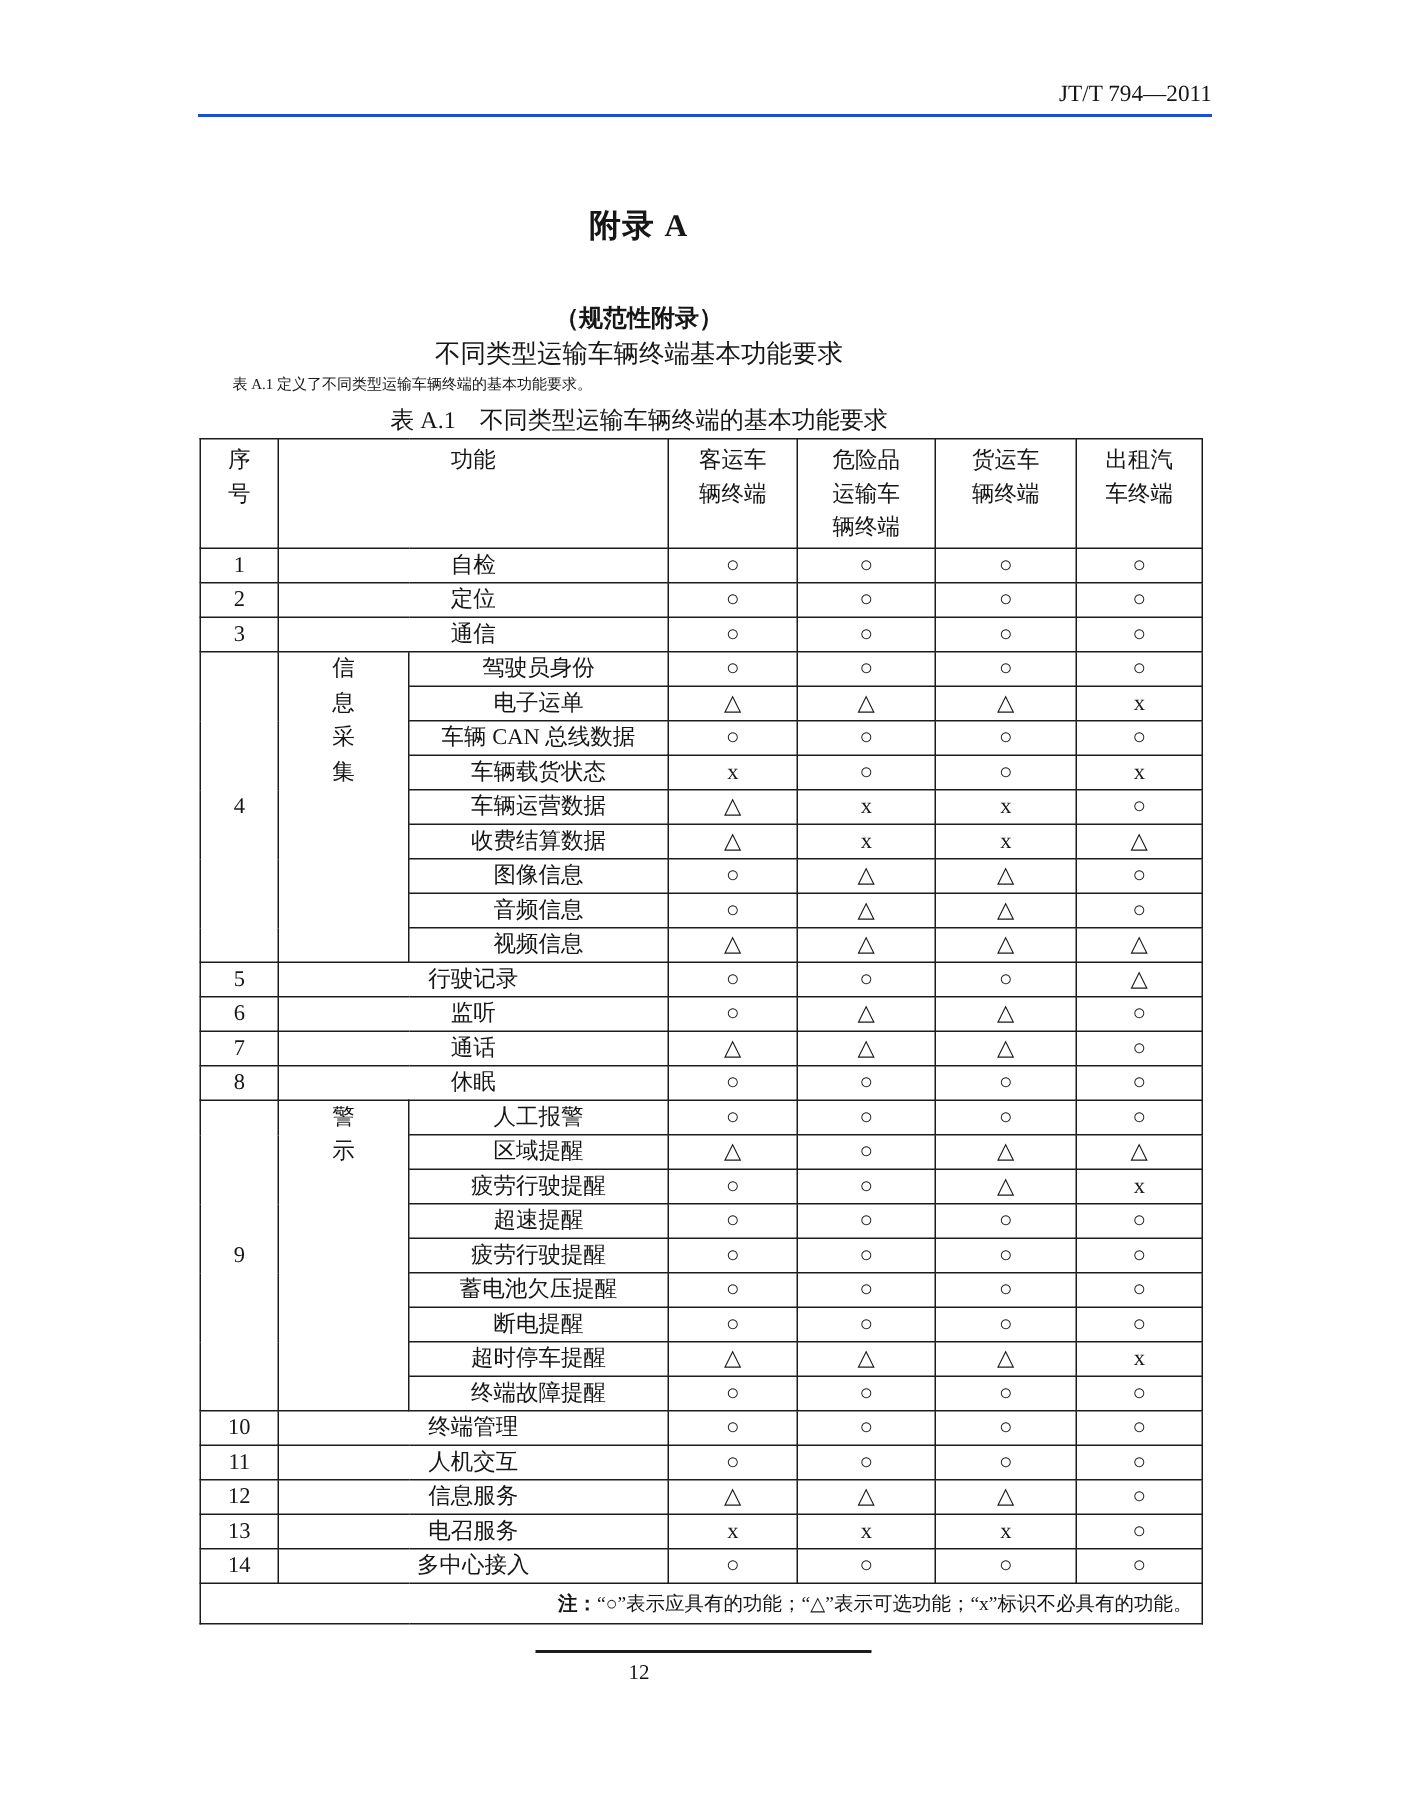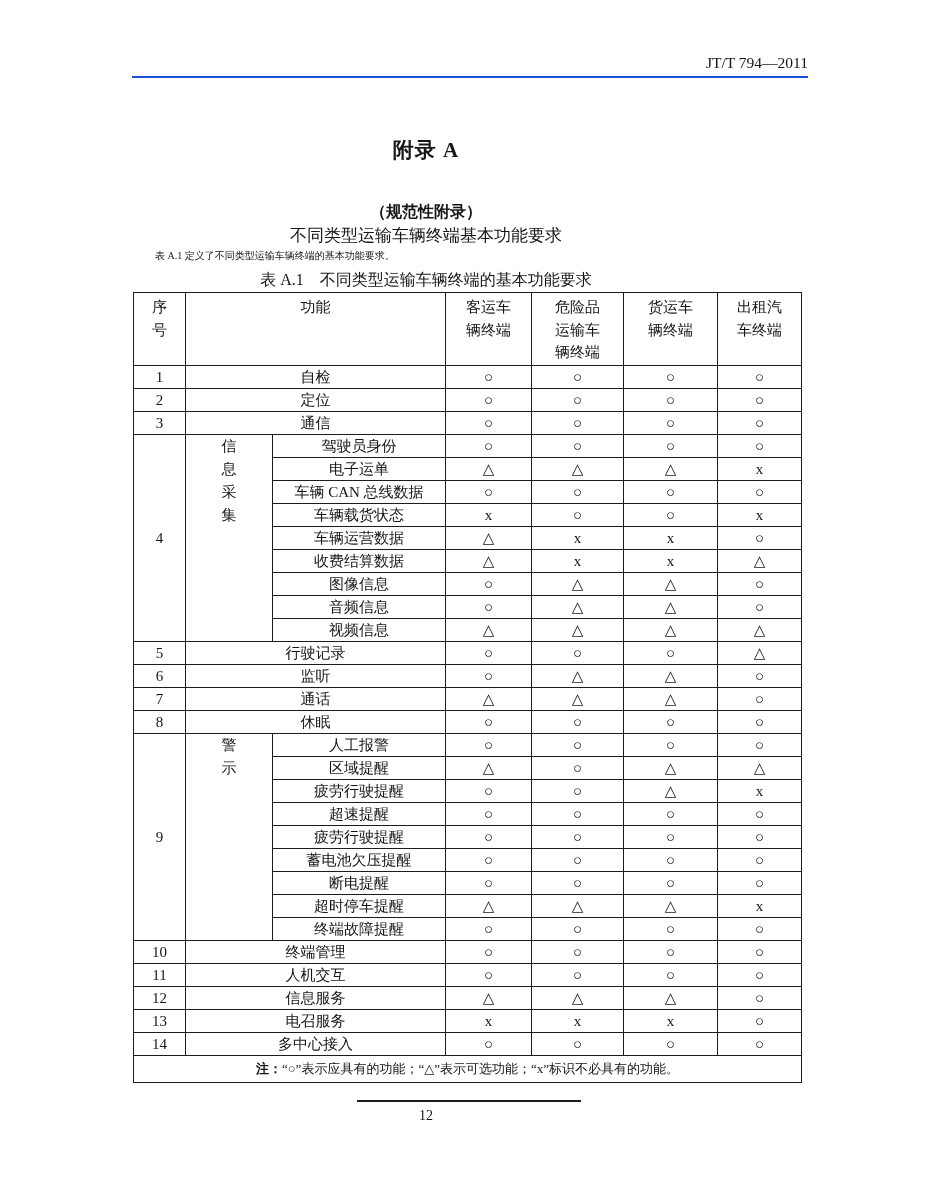--- a/index.html
+++ b/index.html
@@ -27,21 +27,21 @@
   #table-wrap { left: 133px; top: 292px; }
   table { border-collapse: collapse; table-layout: fixed; }
   td, th { border: 1px solid #1c1c1c; text-align: center; padding: 0; font-weight: normal; }
   thead th {
     height: 73px; vertical-align: top; padding-top: 3px;
     font-size: 15px; line-height: 1.5; white-space: pre-line;
   }
   tbody td { height: 22px; font-size: 15px; line-height: 22px; }
   td.group { vertical-align: top; line-height: 23px; white-space: pre-line; }
   td.sym { font-size: 15px; }
-  tfoot td { text-align: center; font-size: 13px; padding: 4px 6px; line-height: 1.35; }
+  tfoot td { text-align: right; font-size: 13px; padding: 4px 6px; line-height: 1.35; }
   .note-label { font-weight: bold; }
 
   #footer-rule { left: 357px; top: 1100px; width: 224px; border-top: 2px solid #1c1c1c; height: 0; }
   #page-number { top: 1108px; font-size: 14px; }
 </style>
 </head>
 <body>
 
 <div class="abs" id="doc-code">JT/T 794—2011</div>
 

